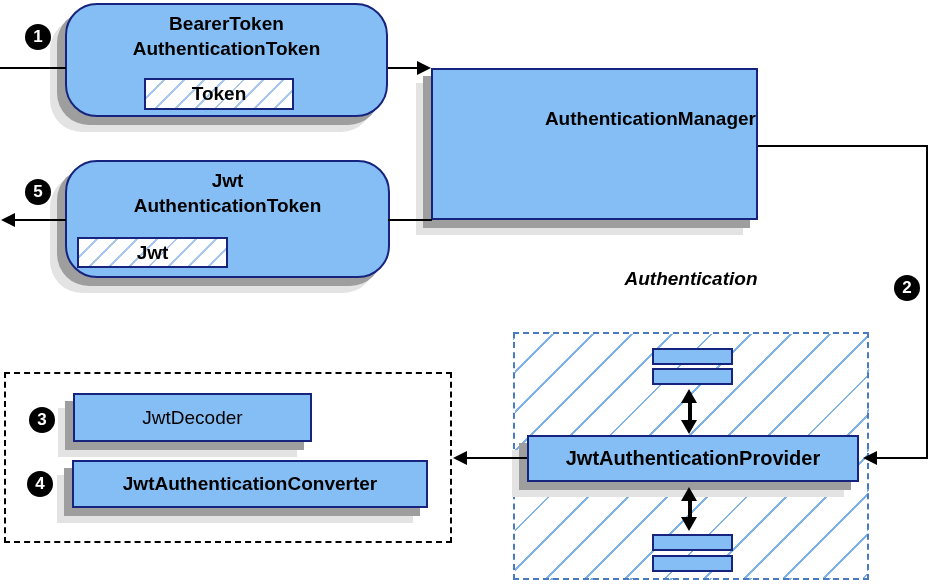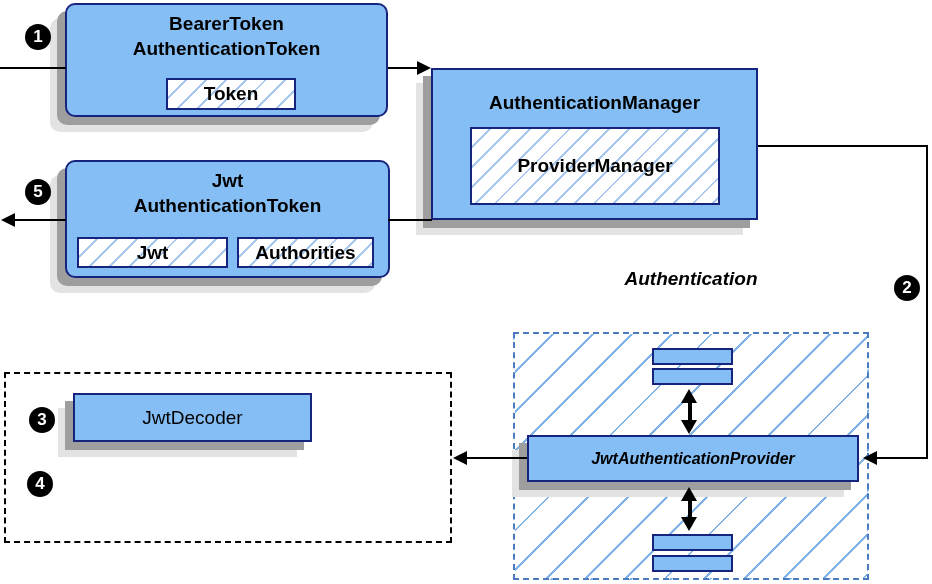--- a/index.html
+++ b/index.html
@@ -15,21 +15,21 @@
   html,body{margin:0;padding:0;background:#fff;}
   .canvas{
     position:relative;width:932px;height:584px;background:#fff;overflow:hidden;
     font-family:"Liberation Sans",sans-serif;
   }
   .box{
     position:absolute;background:var(--box-fill);border:2px solid var(--box-border);
     box-sizing:border-box;z-index:2;
   }
   .shadowed{box-shadow:-8px 8px 0 var(--shadow-dark), -15px 15px 0 var(--shadow-light);}
-  .rounded{border-radius:10px;}
+  .rounded{border-radius:32px;}
   .title{font-weight:bold;font-size:19px;color:#000;text-align:center;line-height:25px;}
   .centered{display:flex;align-items:center;justify-content:center;}
   .hatch-field{
     position:absolute;background-color:#fff;
     background-image:repeating-linear-gradient(135deg,transparent 0 12px,var(--hatch) 12px 14px);
     border:2px solid var(--box-border);box-sizing:border-box;z-index:3;
     display:flex;align-items:center;justify-content:center;
     font-weight:bold;font-size:19px;color:#000;
   }
   .bar{
@@ -89,48 +89,47 @@
   <div class="arr arr-up" style="left:681px;top:487px;"></div>
   <div class="vline" style="left:688px;top:499px;width:4px;height:20px;"></div>
   <div class="arr arr-down" style="left:681px;top:517px;"></div>
 
   <div class="box rounded shadowed" style="left:65px;top:3px;width:323px;height:114px;">
     <div class="title" style="padding-top:6px;">
       <span>BearerToken</span><br>
       <span>AuthenticationToken</span>
     </div>
   </div>
-  <div class="hatch-field" style="left:166px;top:78px;width:130px;height:32px;">Token</div>
+  <div class="hatch-field" style="left:144px;top:78px;width:150px;height:32px;">Token</div>
 
   <div class="box shadowed" style="left:431px;top:68px;width:327px;height:152px;">
-    <div class="title" style="padding-top:20px;">AuthenticationManager</div>
+    <div class="title" style="padding-top:36px;text-align:right;">AuthenticationManager</div>
   </div>
-  <div class="hatch-field" style="left:470px;top:127px;width:250px;height:78px;">ProviderManager</div>
 
   <div class="box rounded shadowed" style="left:65px;top:160px;width:325px;height:118px;">
     <div class="title" style="padding-top:6px;">
       <span>Jwt</span><br>
       <span>AuthenticationToken</span>
     </div>
   </div>
   <div class="hatch-field" style="left:77px;top:237px;width:151px;height:31px;">Jwt</div>
-  <div class="hatch-field" style="left:237px;top:237px;width:137px;height:31px;">Authorities</div>
 
   <div class="label-block title" style="left:513px;top:266px;width:356px;line-height:26px;">
     <span>Authentication</span>
   </div>
 
   <div class="bar" style="left:652px;top:348px;"></div>
   <div class="bar" style="left:652px;top:368px;"></div>
   <div class="bar" style="left:652px;top:534px;"></div>
   <div class="bar" style="left:652px;top:555px;"></div>
 
-  <div class="box shadowed centered" style="left:527px;top:435px;width:332px;height:47px;font-weight:bold;font-size:16px;font-style:italic;">JwtAuthenticationProvider</div>
+  <div class="box shadowed centered" style="left:527px;top:435px;width:332px;height:47px;font-weight:bold;font-size:20px;">JwtAuthenticationProvider</div>
 
   <div class="box shadowed centered" style="left:73px;top:393px;width:239px;height:49px;font-weight:normal;font-size:19px;">JwtDecoder</div>
+  <div class="box shadowed centered" style="left:72px;top:460px;width:356px;height:48px;font-weight:bold;font-size:19px;">JwtAuthenticationConverter</div>
 
   <div class="badge" style="left:25px;top:24px;">1</div>
   <div class="badge" style="left:894px;top:275px;">2</div>
   <div class="badge" style="left:29px;top:407px;">3</div>
   <div class="badge" style="left:27px;top:471px;">4</div>
   <div class="badge" style="left:25px;top:179px;">5</div>
 
 </div>
 
 </body></html>

